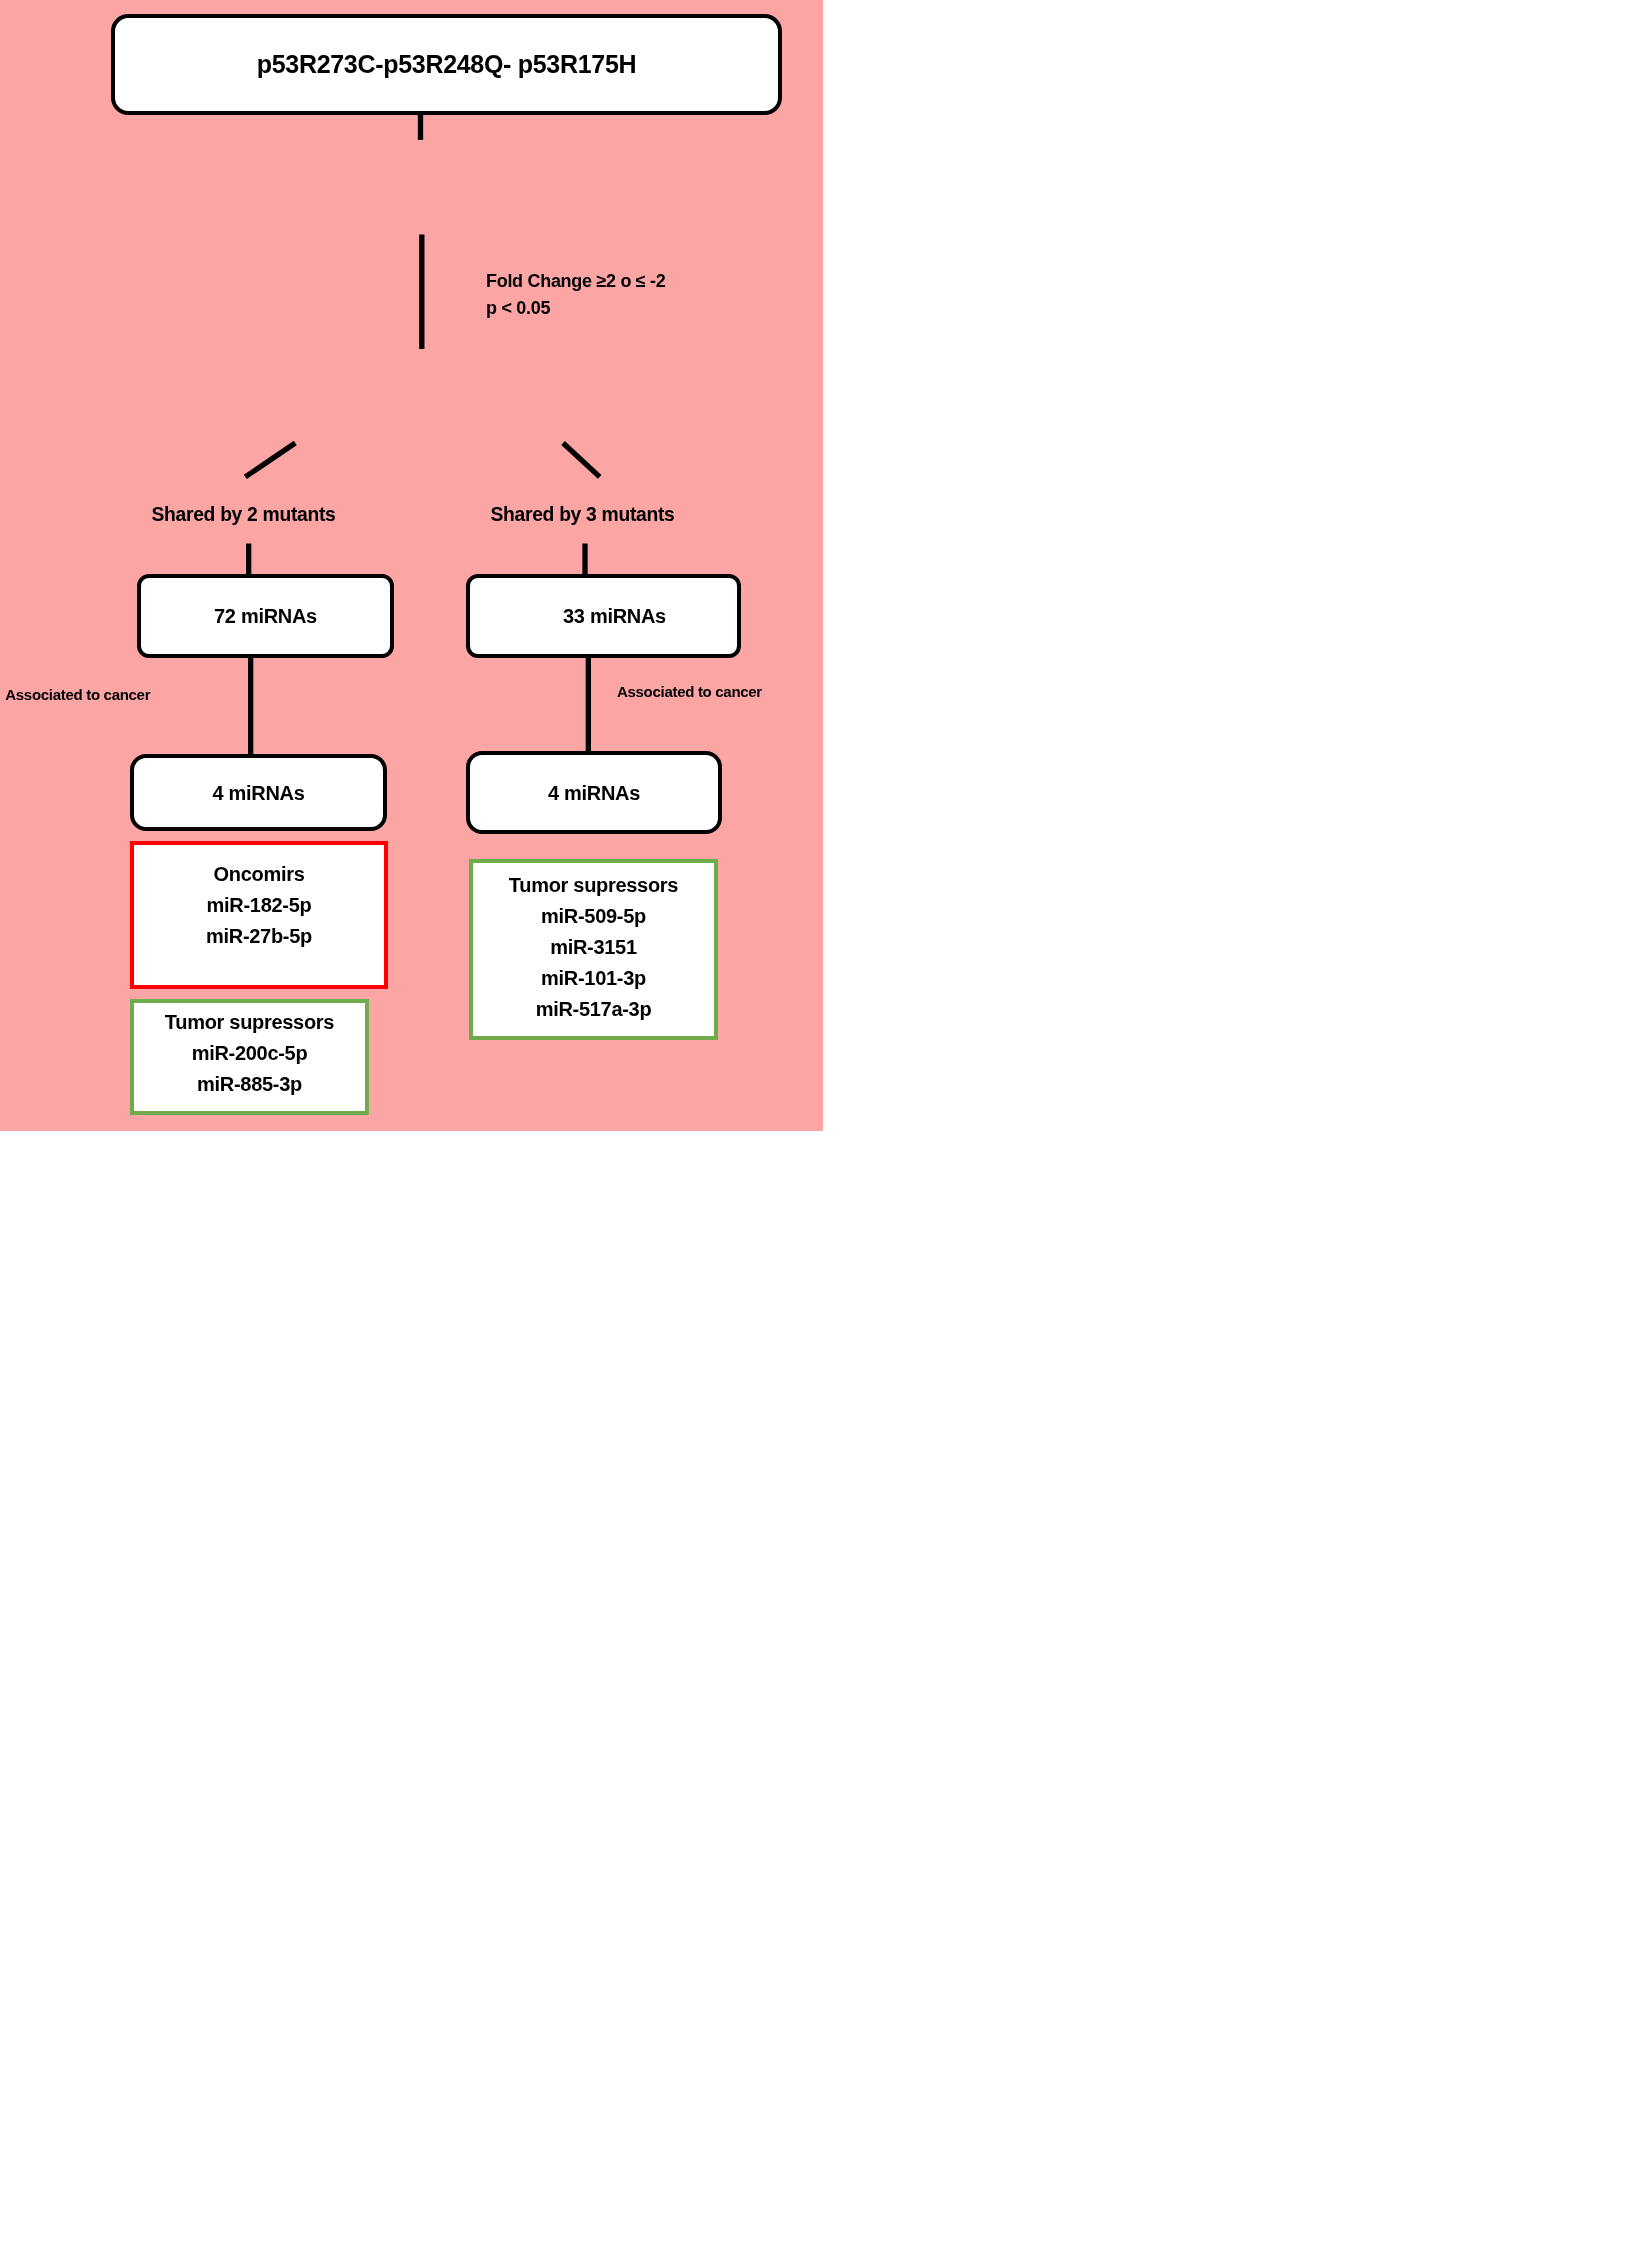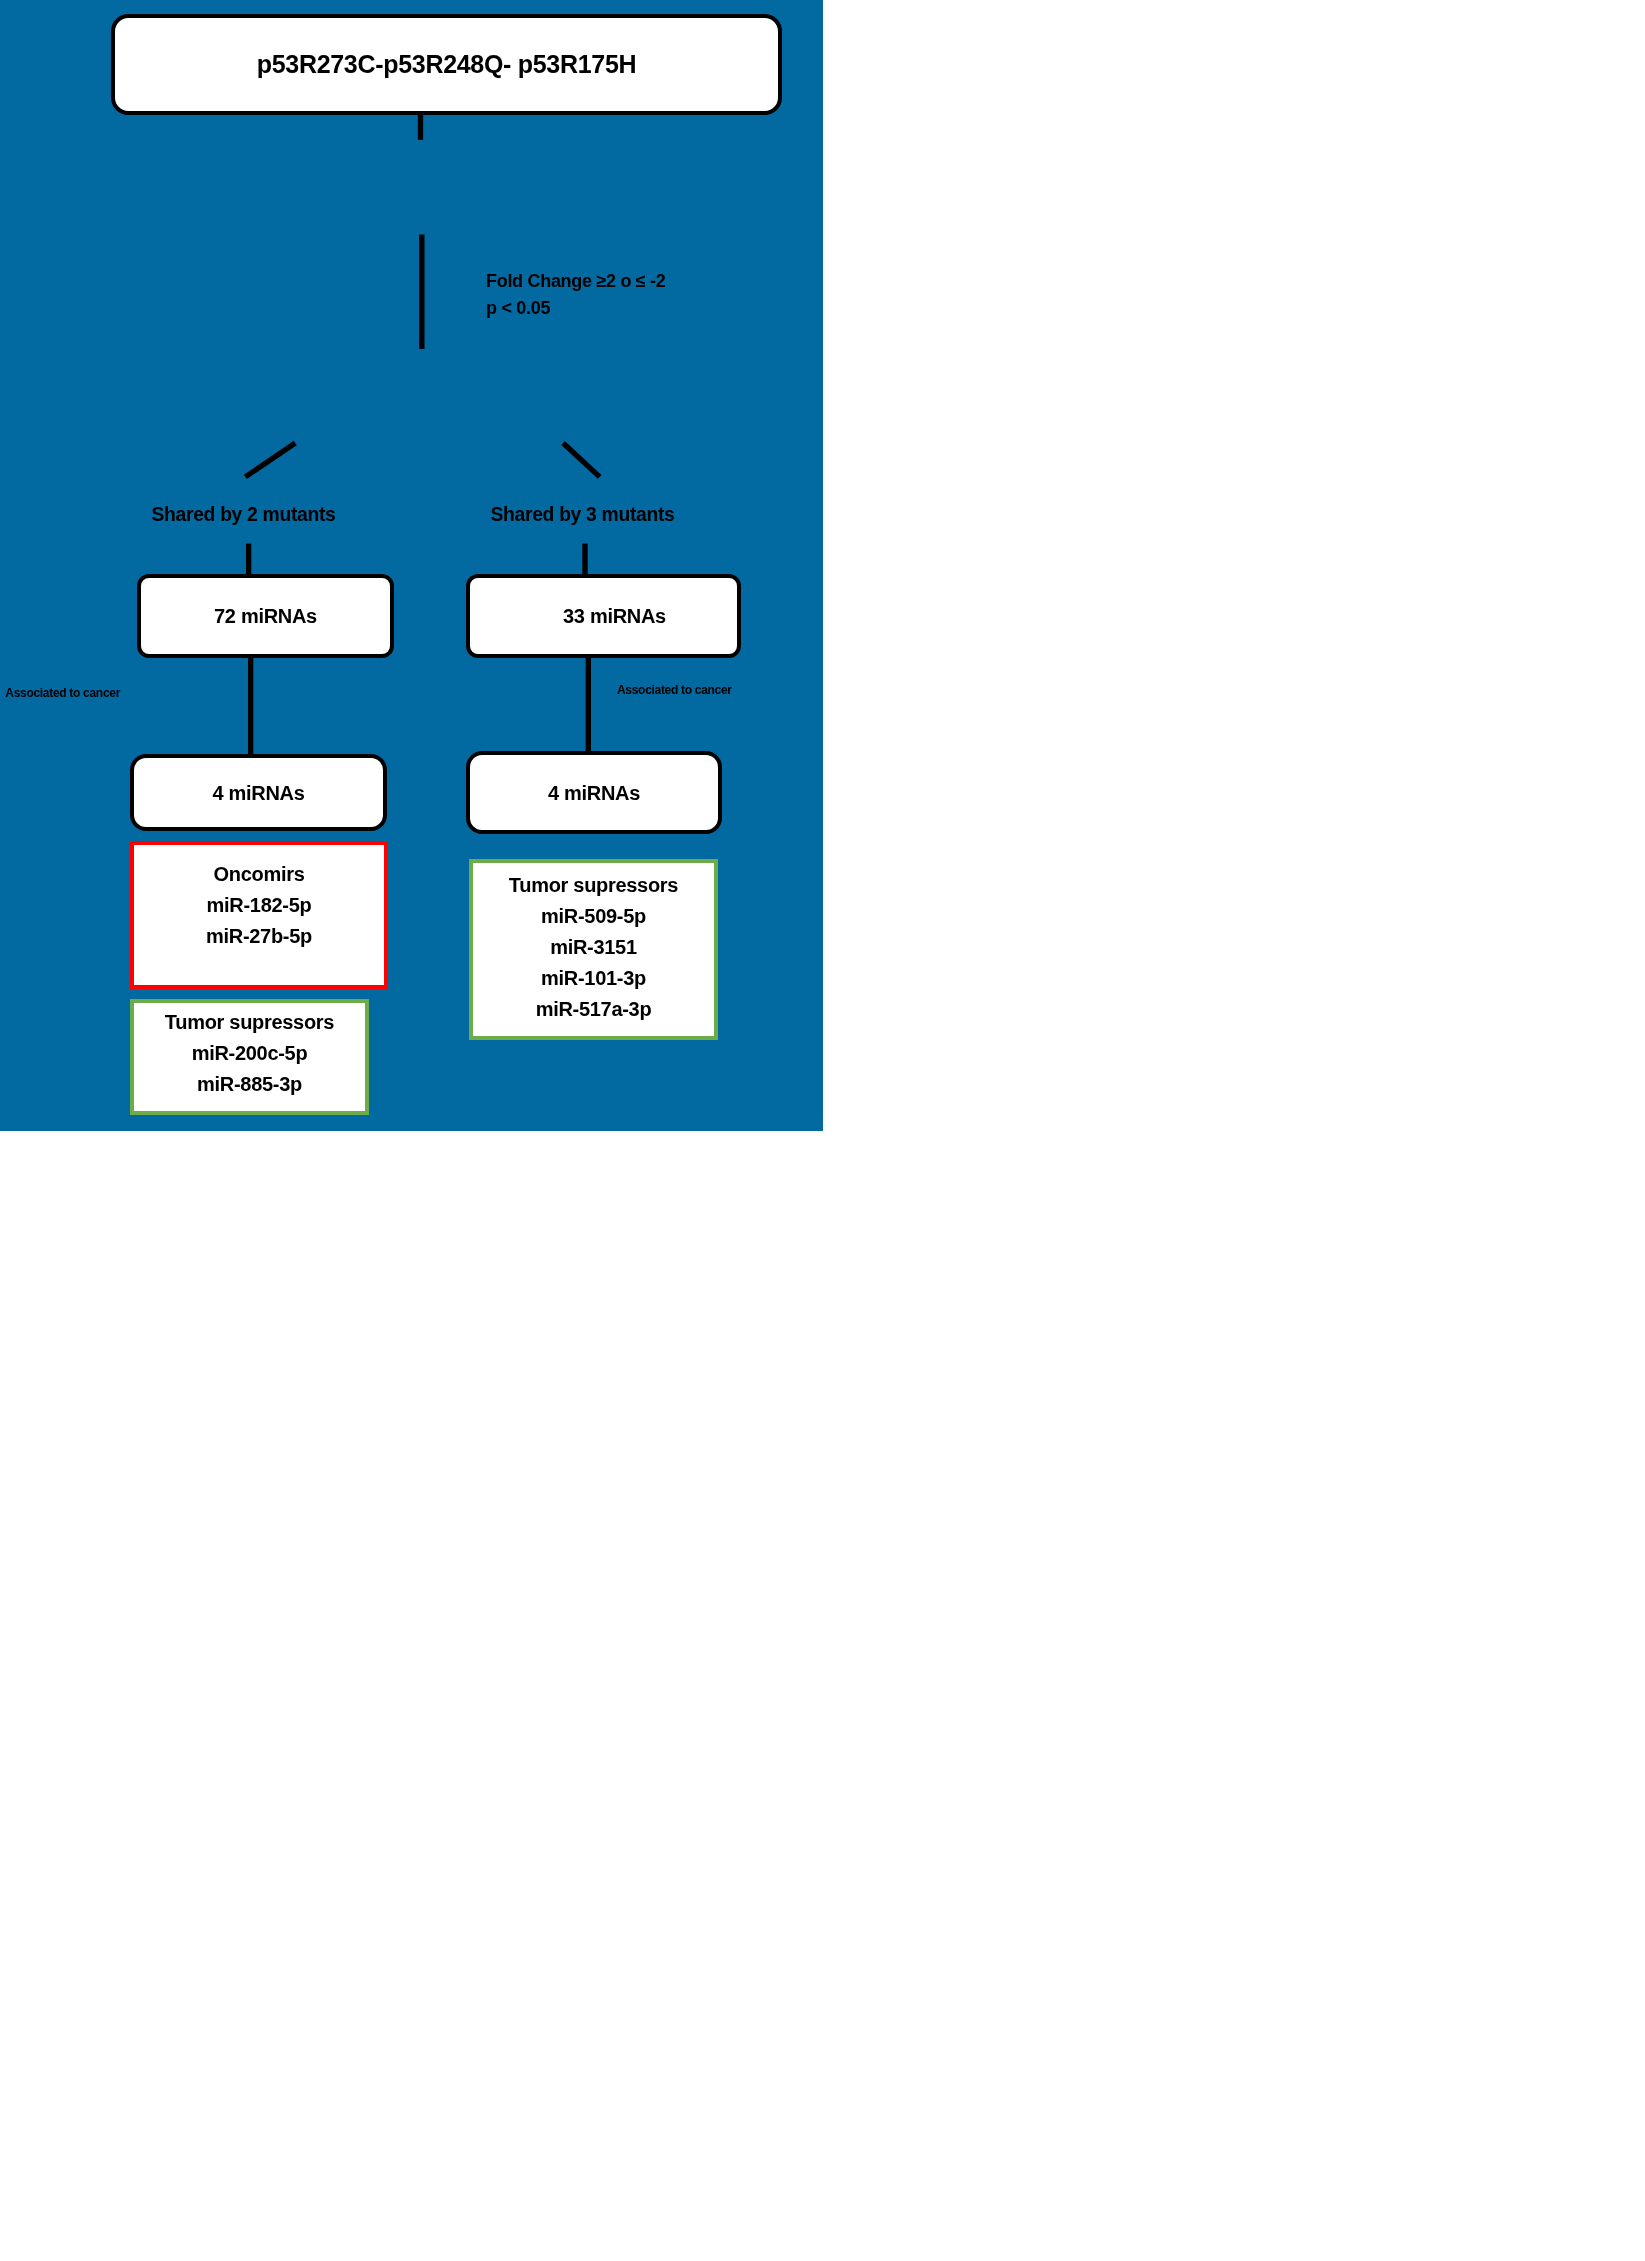--- a/index.html
+++ b/index.html
@@ -1,19 +1,19 @@
 <!DOCTYPE html>
 <html style="font-size:10.7px"><head>
 <meta charset="utf-8">
 <style>
   html,body{margin:0;padding:0;background:#ffffff;}
   .canvas{
     position:relative;
     width:823px;height:1131px;
-    background:#0369a1;
+    background:#fca5a5;
     font-family:"Liberation Sans", sans-serif;
     font-weight:bold;
     color:#000;
     overflow:hidden;
   }
   .wires{position:absolute;left:0;top:0;width:823px;height:1131px;}
   .node{
     position:absolute;
     background:#fff;
     border:4.7px solid #000;
@@ -34,21 +34,21 @@
   .branch-label{
     position:absolute;top:504px;width:293px;
     font-size:19.3px;text-align:center;letter-spacing:-0.3px;
   }
   .lbl-left{left:97px;}
   .lbl-right{left:436px;}
   .count-box{top:574px;height:76px;font-size:20px;border-radius:12px;}
   .box-72{left:137px;width:249px;}
   .box-33{left:466px;width:245px;padding-left:22px;}
   .assoc{
-    position:absolute;font-size:12px;letter-spacing:-0.3px;text-align:left;white-space:nowrap;
+    position:absolute;font-size:15px;letter-spacing:-0.3px;text-align:left;white-space:nowrap;
   }
   .assoc-left{left:5.3px;top:686px;}
   .assoc-right{left:617px;top:683px;}
   .four-box{height:69px;font-size:20px;border-radius:16px;}
   .four-left{left:130px;top:754px;width:249px;}
   .four-right{left:466px;top:751px;width:248px;height:75px;}
   .result-box{
     position:absolute;background:#fff;
     display:flex;flex-direction:column;align-items:center;
     text-align:center;font-size:20px;line-height:1.55;letter-spacing:-0.3px;

